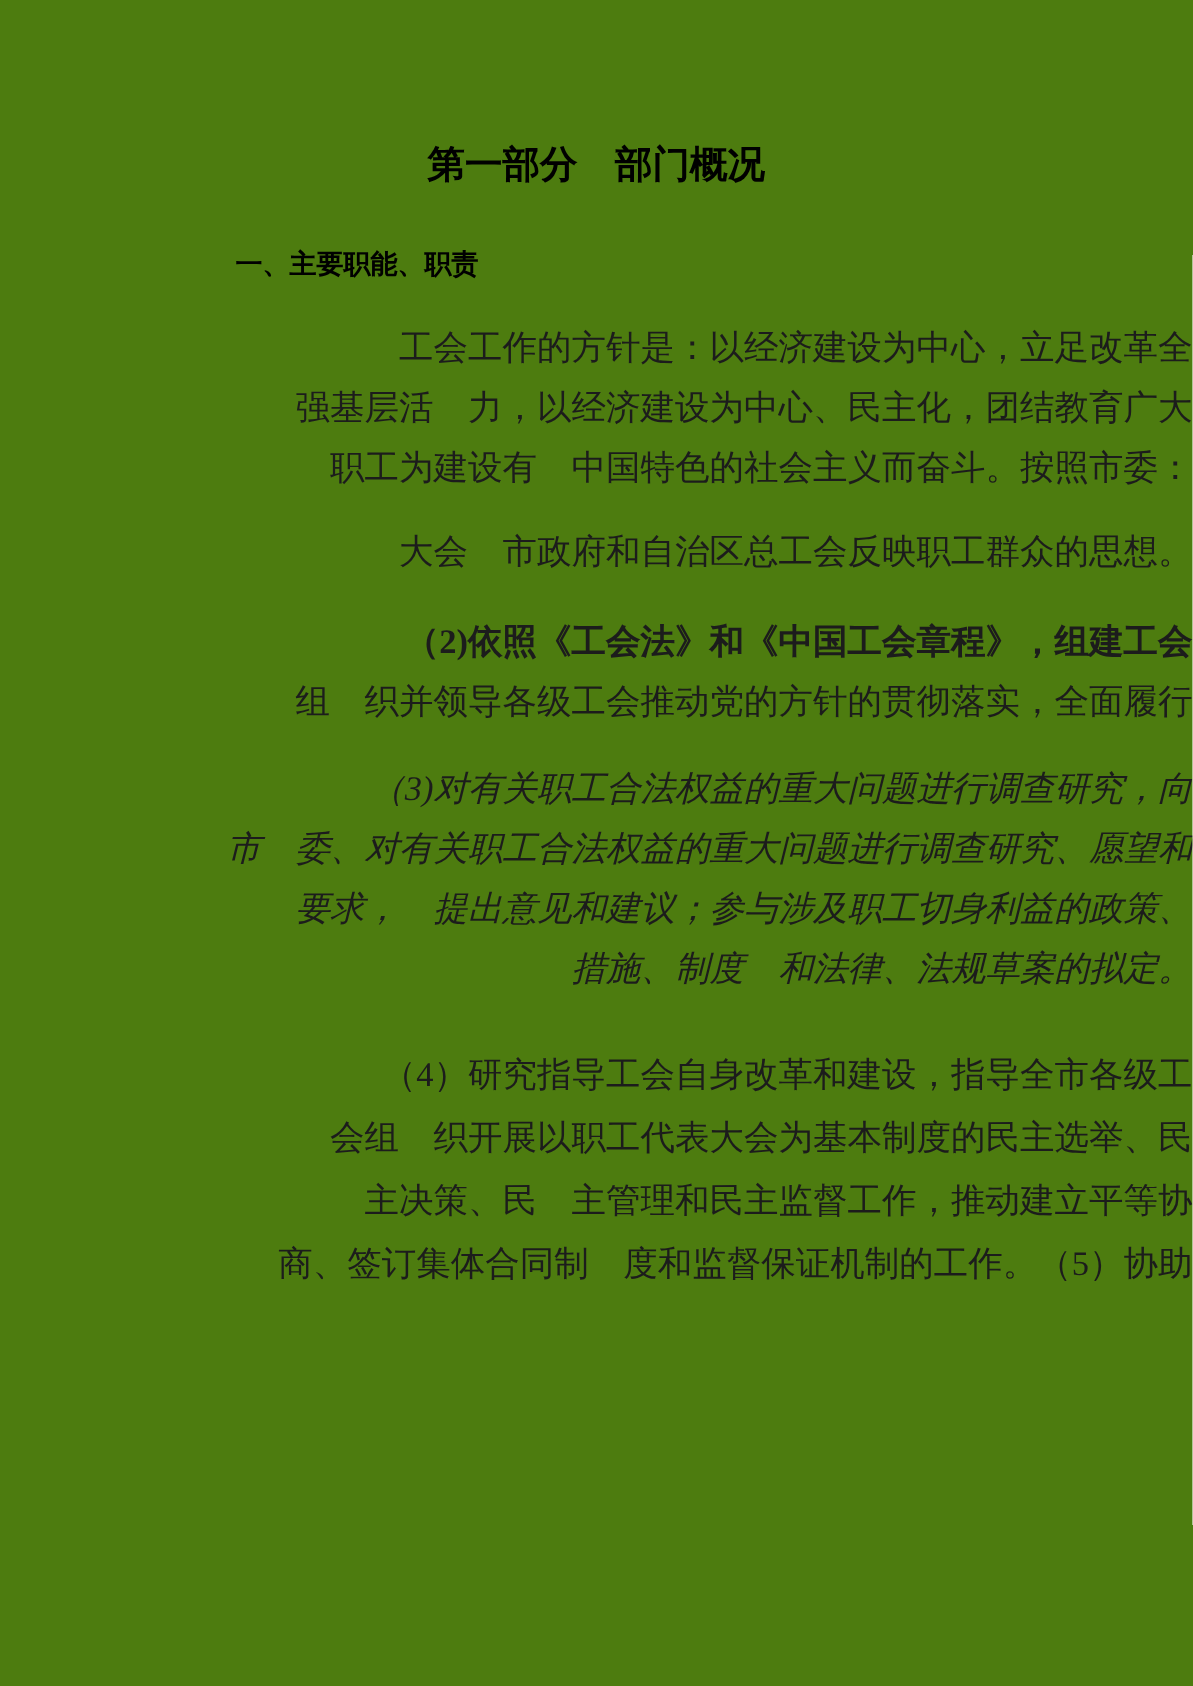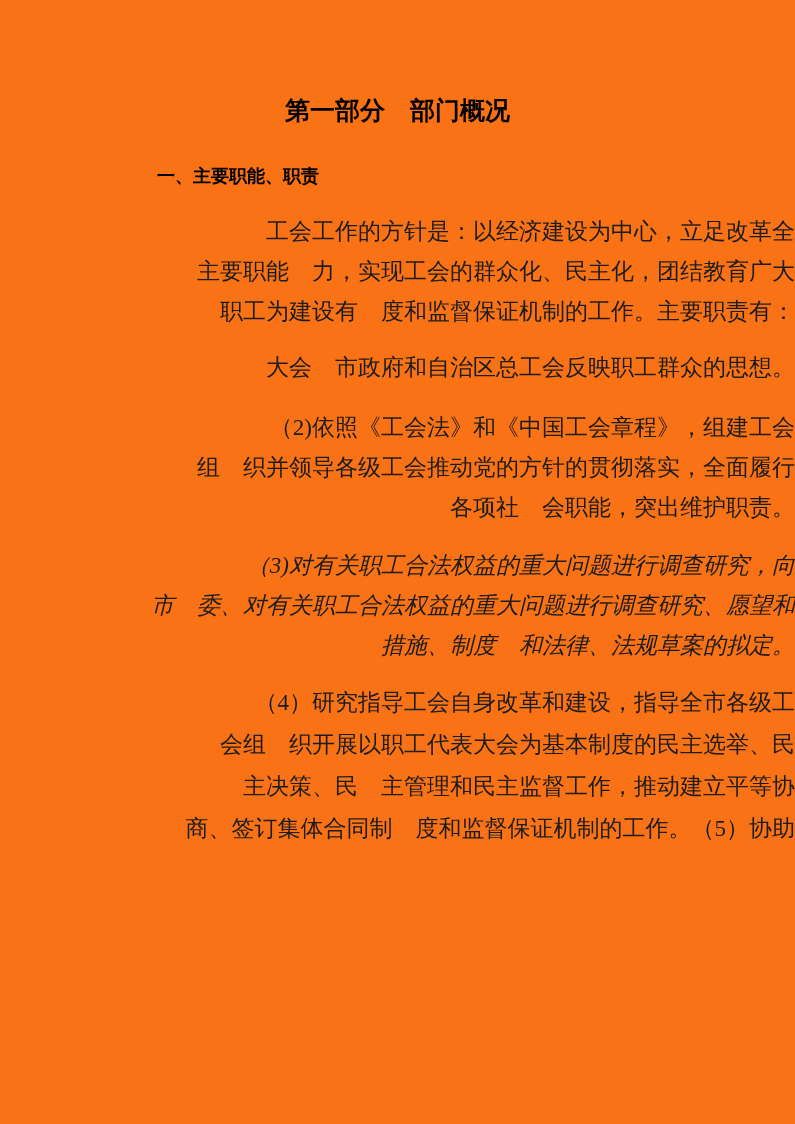--- a/index.html
+++ b/index.html
@@ -4,21 +4,21 @@
 <style>
   html, body {
     margin: 0;
     padding: 0;
     background: #ffffff;
   }
   .page {
     position: relative;
     width: 795px;
     height: 1124px;
-    background: #f97316;
+    background: #4d7c0f;
     overflow: hidden;
     font-family: "Liberation Serif", serif;
     color: #1c1c1c;
   }
   .doc-title {
     margin: 92px 0 0 0;
     text-align: center;
     font-size: 25px;
     font-weight: bold;
     line-height: 38px;
@@ -42,54 +42,54 @@
     text-align: right;
   }
   .para .line {
     white-space: pre;
   }
   .p1 { margin: 20px 0 0 94px; }
   .p1 .first { padding-left: 46px; }
   .p2 { margin: 16px 0 0 93px; }
   .p2 .first { padding-left: 45px; }
   .p3 { margin: 20px 0 0 96px; }
-  .p3 .first { padding-left: 50px; }
+  .p3 .first { padding-left: 50px; font-weight: bold; }
   .p4 { margin: 18px 0 0 109px; font-style: italic; }
   .p4 .first { padding-left: 40px; }
-  .p5 { margin: 16px 0 0 121px; line-height: 42px; }
+  .p5 { margin: 30px 0 0 121px; line-height: 42px; }
   .p5 .first { padding-left: 23px; }
 </style>
 </head>
 <body>
 
 <div class="page">
 
   <div class="doc-title">第一部分　部门概况</div>
 
   <div class="section-heading">一、主要职能、职责</div>
 
   <div class="para p1">
     <div class="line first">工会工作的方针是：以经济建设为中心，立足改革全</div>
-    <div class="line">主要职能　力，实现工会的群众化、民主化，团结教育广大</div>
-    <div class="line">职工为建设有　度和监督保证机制的工作。主要职责有：</div>
+    <div class="line">强基层活　力，以经济建设为中心、民主化，团结教育广大</div>
+    <div class="line">职工为建设有　中国特色的社会主义而奋斗。按照市委：</div>
   </div>
 
   <div class="para p2">
     <div class="line">大会　市政府和自治区总工会反映职工群众的思想。</div>
   </div>
 
   <div class="para p3">
     <div class="line first">（2)依照《工会法》和《中国工会章程》，组建工会</div>
     <div class="line">组　织并领导各级工会推动党的方针的贯彻落实，全面履行</div>
-    <div class="line">各项社　会职能，突出维护职责。</div>
   </div>
 
   <div class="para p4">
     <div class="line first">（3)对有关职工合法权益的重大问题进行调查研究，向</div>
     <div class="line">市　委、对有关职工合法权益的重大问题进行调查研究、愿望和</div>
+    <div class="line">要求，　提出意见和建议；参与涉及职工切身利益的政策、</div>
     <div class="line">措施、制度　和法律、法规草案的拟定。</div>
   </div>
 
   <div class="para p5">
     <div class="line first">（4）研究指导工会自身改革和建设，指导全市各级工</div>
     <div class="line">会组　织开展以职工代表大会为基本制度的民主选举、民</div>
     <div class="line">主决策、民　主管理和民主监督工作，推动建立平等协</div>
     <div class="line">商、签订集体合同制　度和监督保证机制的工作。（5）协助</div>
   </div>
 

